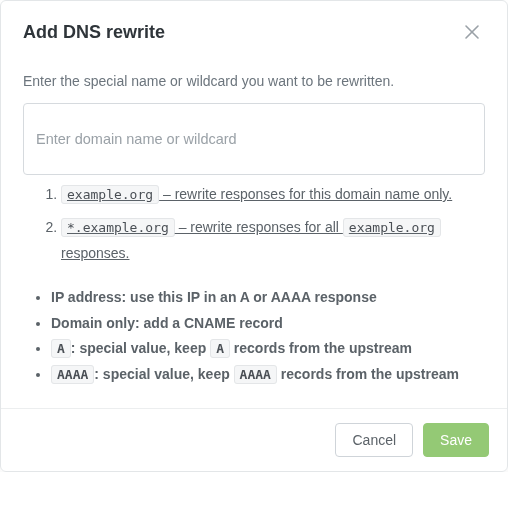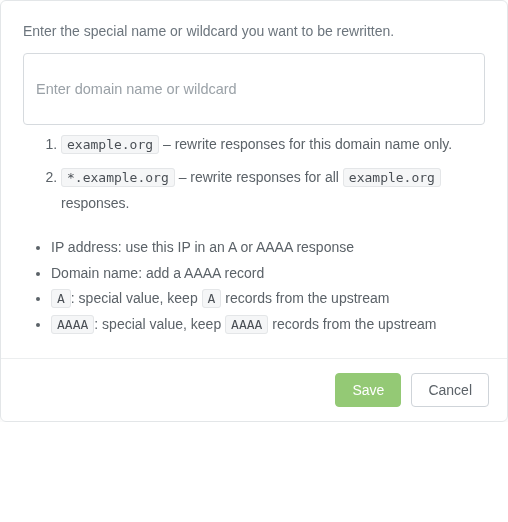--- a/index.html
+++ b/index.html
@@ -57,34 +57,36 @@
     color: #5b6268;
   }
   ol.examples {
     margin: 0 0 20px 0;
     padding-left: 38px;
   }
   ol.examples li {
     margin: 6px 0;
     line-height: 1.9;
     color: #5b6268;
+    text-decoration: underline;
   }
   code {
     font-family: SFMono-Regular, Menlo, Consolas, monospace;
     font-size: 13px;
     background: #f5f6f7;
     border: 1px solid #e4e6e8;
     border-radius: 3px;
     padding: 1px 5px;
     color: #4a4f55;
   }
   ul.notes {
     margin: 16px 0 4px 0;
     padding-left: 28px;
     list-style-type: disc;
+    font-weight: bold;
   }
   ul.notes li {
     margin: 4px 0;
     line-height: 1.55;
     color: #5b6268;
   }
   .dialog-footer {
     border-top: 1px solid #eceeef;
     padding: 14px 18px;
     display: flex;
@@ -108,45 +110,56 @@
     background: #94c975;
     color: #fff;
     border-color: #94c975;
   }
 </style>
 </head>
 <body>
 
 <div class="dialog">
 
+  <div class="dialog-header">
+    <h2 class="dialog-title">Add DNS rewrite</h2>
+    <button class="close-btn" aria-label="Close">
+      <span>
+        <svg width="18" height="18" viewBox="0 0 18 18" stroke="currentColor" stroke-width="1.6" fill="none" stroke-linecap="round">
+          <line x1="3" y1="3" x2="15" y2="15"></line>
+          <line x1="15" y1="3" x2="3" y2="15"></line>
+        </svg>
+      </span>
+    </button>
+  </div>
 
   <div class="dialog-body">
 
     <p class="instruction">Enter the special name or wildcard you want to be rewritten.</p>
 
     <input type="text" class="text-input" placeholder="Enter domain name or wildcard" style="">
 
 
     <ol class="examples">
       <li>
         <code>example.org</code><span> – rewrite responses for this domain name only.</span>
       </li>
       <li>
         <code>*.example.org</code><span> – rewrite responses for all </span><code>example.org</code><span> responses.</span>
       </li>
     </ol>
 
 
     <ul class="notes" id="notes-list">
         <li><span>IP address: use this IP in an A or AAAA response</span></li>
-        <li><span>Domain name: add a AAAA record</span></li>
+        <li><span>Domain only: add a CNAME record</span></li>
         <li><code>A</code><span>: special value, keep </span><code>A</code><span> records from the upstream</span></li>
         <li><code>AAAA</code><span>: special value, keep </span><code>AAAA</code><span> records from the upstream</span></li>
       </ul>
 
   </div>
 
   <div class="dialog-footer">
+    <button class="btn btn-secondary">Cancel</button>
     <button class="btn btn-primary">Save</button>
-    <button class="btn btn-secondary">Cancel</button>
   </div>
 
 </div>
 
 </body></html>

